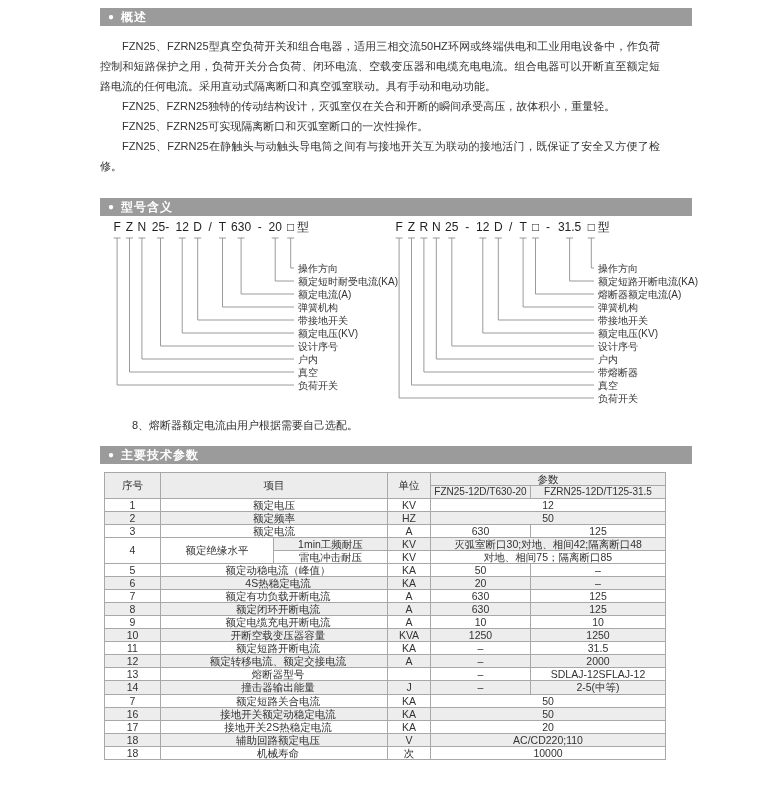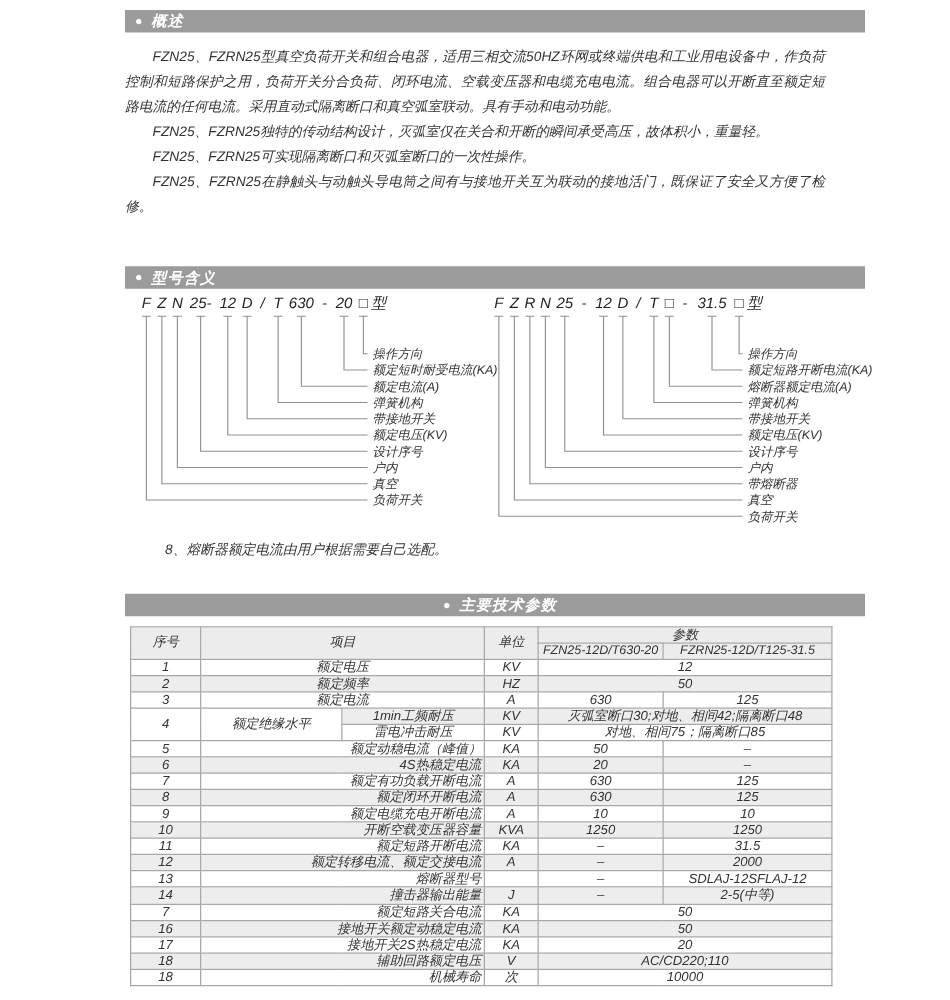--- a/index.html
+++ b/index.html
@@ -1,52 +1,52 @@
 <!DOCTYPE html>
 <html><head>
 <meta charset="utf-8">
 <style>
   * { margin:0; padding:0; box-sizing:border-box; }
   html,body { width:760px; height:800px; background:#ffffff; overflow:hidden;
     font-family:"Liberation Sans","DejaVu Sans",sans-serif; color:#333; }
-  .page { margin-left:100px; width:592px; padding-top:8px;font-style:italic; }
+  .page { margin-left:100px; width:592px; padding-top:8px; }
 
   .bar { background:#9b9b9b; color:#fff; height:18px; line-height:18px;
     font-size:12px; font-weight:bold; padding-left:8px; letter-spacing:1px; }
   .bar .bullet { font-size:10px; margin-right:6px; position:relative; top:-1px; }
 
   .paragraphs { margin-top:10px; width:560px; font-size:11px; line-height:20px;
     text-align:justify; }
   .paragraphs p { text-indent:2em; }
 
-  .bar2 { margin-top:37px; }
+  .bar2 { margin-top:22px; }
 
   .diagrams { margin-top:2px; height:192px; display:flex; }
   .diagrams svg { overflow:visible; display:block; }
   #diagram-left  { width:282px; height:190px; margin-left:10px; }
   #diagram-right { width:300px; height:190px; }
   .model-char  { font-size:12px; fill:#222; font-weight:500; }
   .model-label { font-size:10px; fill:#333; }
   .lead-line   { stroke:#8f8f8f; stroke-width:0.9; fill:none; }
 
   .notes { margin-top:4px; margin-left:8px; font-size:11px; line-height:22px; }
   .notes .note-2 { padding-left:24px; }
 
-  .bar3 { margin-top:24px;text-align:center; }
+  .bar3 { margin-top:10px; }
 
   table { margin-top:8px; margin-left:4px; border-collapse:collapse;
     table-layout:fixed; width:561px; font-size:10.5px; }
   col.w-no{width:56px} col.w-itema{width:113px} col.w-itemb{width:114px}
   col.w-unit{width:43px} col.w-v1{width:100px} col.w-v2{width:135px}
   th,td { border:1px solid #a8a8a8; height:12px; padding:0 2px;
     line-height:1.15; text-align:center; font-weight:normal; color:#333;
     overflow:hidden; white-space:nowrap; }
   th { background:#ececec; }
   th.model-col { font-size:10px; }
-  td.c-left { text-align:right; padding-left:10px; }
+  td.c-left { text-align:center; padding-left:10px; }
   td.shade { background:#ededed; }
 </style>
 </head>
 <body>
 
 <div class="page">
 
   <div class="bar">
     <span class="bullet">●</span><span>概述</span>
   </div>

